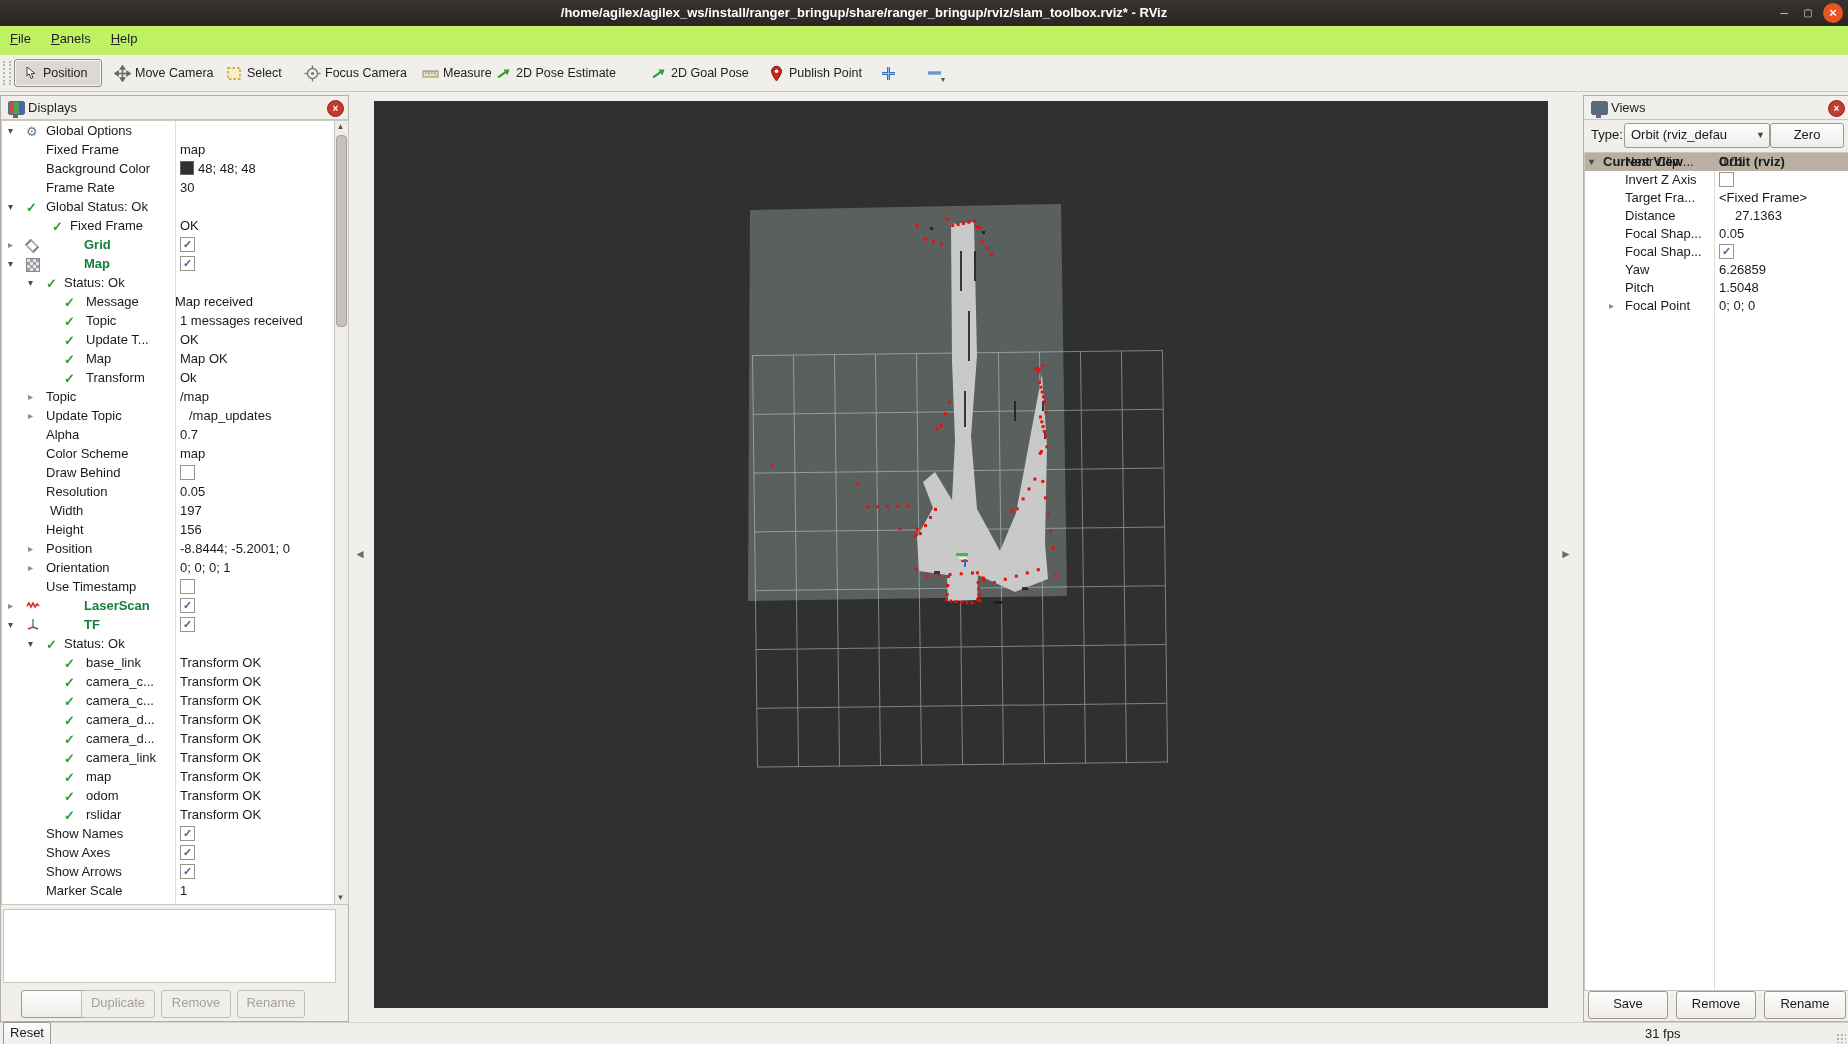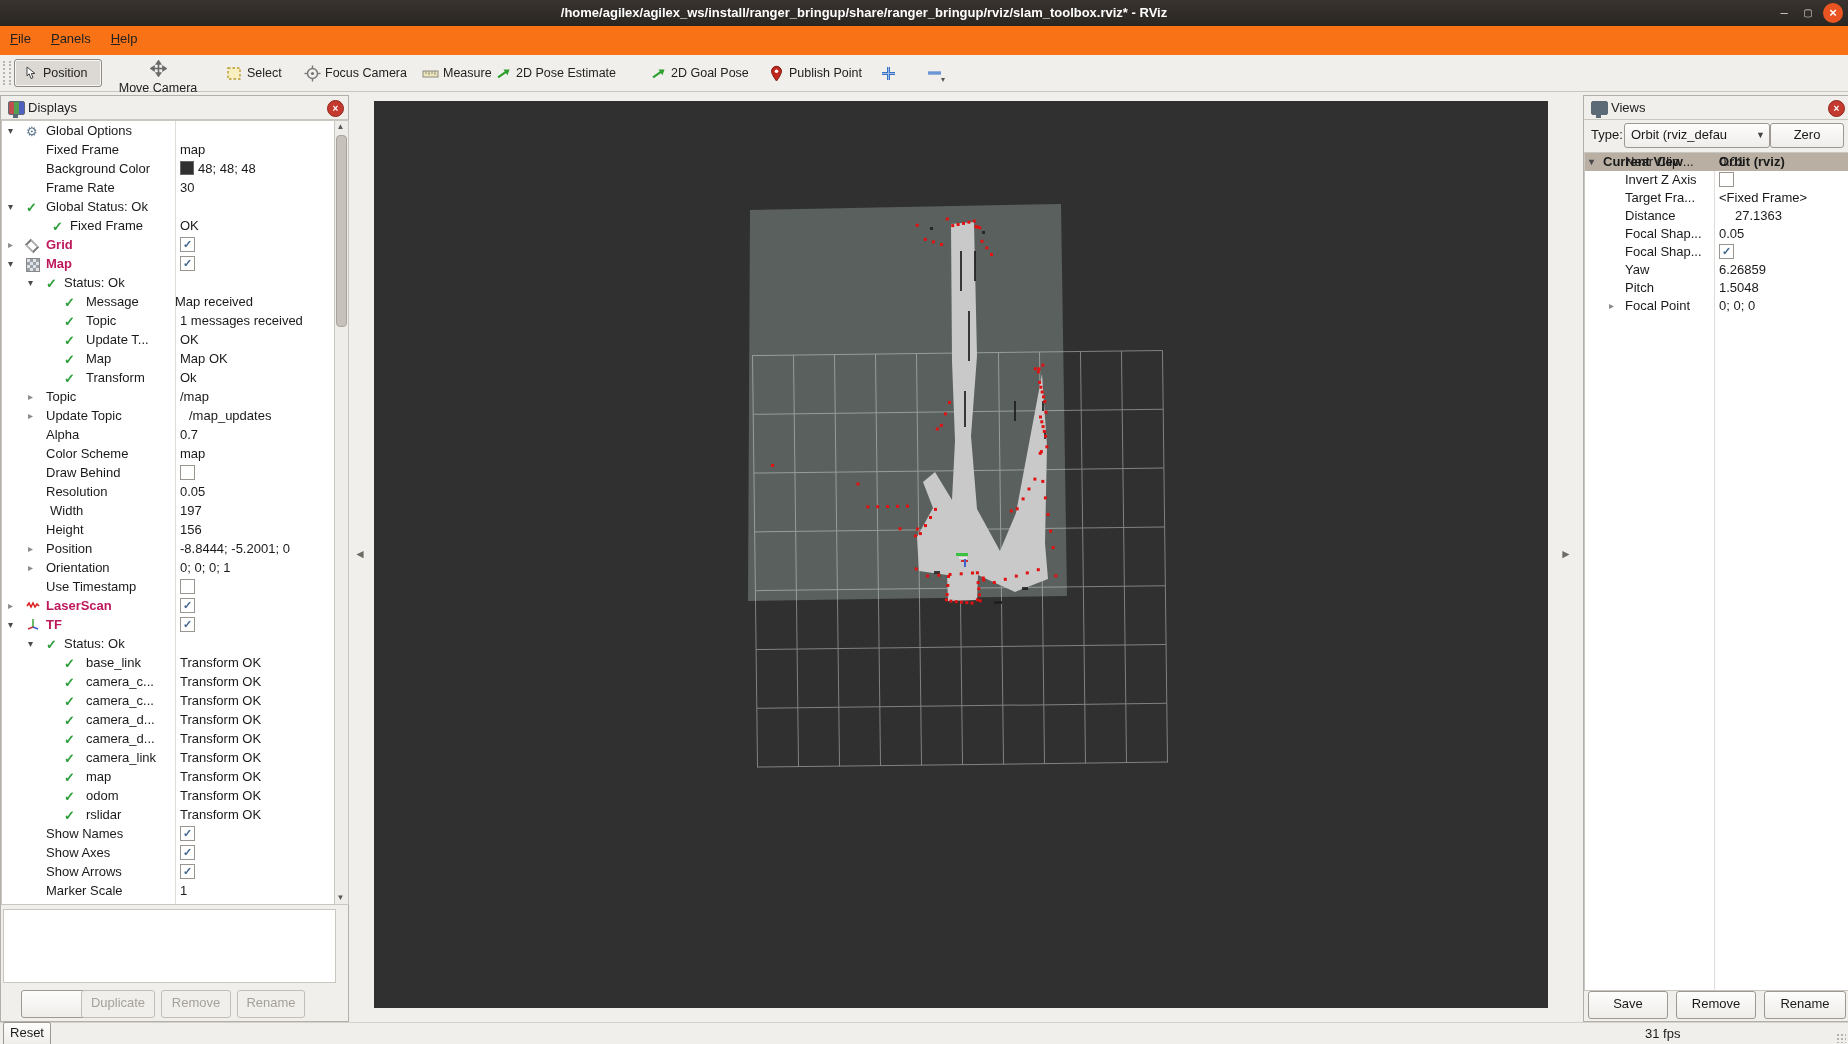--- a/index.html
+++ b/index.html
@@ -9,21 +9,21 @@
   #titlebar{position:absolute;left:0;top:0;width:1848px;height:26px;
     background:linear-gradient(#38332e,#2a2622);color:#fff;}
   #title-text{position:absolute;left:0;right:120px;top:0;height:26px;line-height:26px;
     text-align:center;font-weight:bold;font-size:13px;white-space:nowrap;}
   .winbtn{position:absolute;top:3px;width:20px;height:20px;line-height:19px;text-align:center;
     color:#d8d4cf;font-size:13px;cursor:default;}
   #btn-min{right:54px;}
   #btn-max{right:30px;font-size:10px;}
   #btn-close{right:5px;background:#e95420;border-radius:50%;color:#fff;font-weight:bold;}
   
-  #menubar{position:absolute;left:0;top:26px;width:1848px;height:29px;background:#f97316;
+  #menubar{position:absolute;left:0;top:26px;width:1848px;height:29px;background:#bef264;
     border-bottom:1px solid #dcd9d4;}
   .menu-item{display:inline-block;padding:5px 10px;font-size:13px;color:#222;}
   .menu-item u{text-decoration:underline;}
   
   #toolbar{position:absolute;left:0;top:55px;width:1848px;height:36px;background:#f0efec;
     border-bottom:1px solid #c9c5bf;}
   #toolbar .grip{position:absolute;left:3px;top:6px;width:4px;height:24px;
     border-left:2px dotted #b9b5af;border-right:2px dotted #b9b5af;}
   .tool{position:absolute;top:4px;height:26px;display:flex;align-items:center;gap:4px;
     padding:0 7px;border:1px solid transparent;border-radius:3px;font-size:12.5px;color:#222;}
@@ -42,21 +42,21 @@
   .panel-close{position:absolute;right:4px;top:4px;width:15px;height:15px;border-radius:50%;
     background:#c43a2e;color:#fff;font-size:10px;line-height:15px;text-align:center;font-weight:bold;
     border:1px solid #8e271e;}
   .tree{position:absolute;background:#fff;overflow:hidden;border:1px solid #c9c5bf;}
   .tree .colsep{position:absolute;top:0;bottom:0;width:1px;background:#e0ddd8;}
   .trow{position:relative;height:19px;line-height:19px;white-space:nowrap;}
   .trow .arrow{position:absolute;top:0;font-size:10px;color:#4a4a4a;}
   .trow .arrow.closed{color:#8a8a8a;}
   .trow .ticn{position:absolute;top:1px;}
   .trow .tlabel{position:absolute;top:0;font-size:13px;color:#1a1a1a;}
-  .trow .tlabel.blue{color:#be185d;font-weight:bold;}
+  .trow .tlabel.blue{color:#15803d;font-weight:bold;margin-left:38px;}
   .trow .tval{position:absolute;top:0;font-size:13px;color:#1a1a1a;}
   .cb{display:inline-block;width:13px;height:13px;border:1px solid #9a968f;background:#fff;
     line-height:12px;font-size:11px;text-align:center;color:#44688e;font-weight:bold;vertical-align:middle;
     margin-top:-3px;}
   .swatch{display:inline-block;width:12px;height:12px;background:#303030;border:1px solid #666;
     vertical-align:middle;margin:-3px 4px 0 0;}
   .ic-gear{color:#61788f;font-size:13px;}
   .ic-check{color:#2e9e3c;font-weight:bold;font-size:13px;}
   .ic-map{display:inline-block;width:12px;height:12px;margin-top:3px;
     background:conic-gradient(#9aa0a8 0 25%,#dfe2e6 0 50%,#9aa0a8 0 75%,#dfe2e6 0);
@@ -105,21 +105,21 @@
 <div id="menubar"><span class="menu-item"><u>F</u>ile</span><span class="menu-item"><u>P</u>anels</span><span class="menu-item"><u>H</u>elp</span></div>
 
 <div id="toolbar">
     <div class="grip"></div>
     <div class="tool selected" style="left: 14px; min-width: 72px;">
       <span class="ticon"><svg width="17" height="17">
           <path d="M5,2 v9 l2.2,-2.2 L9,13.5 l2,-.9 L9.3,8.5 H13 Z" fill="#fff" stroke="#444" stroke-width="1"></path>
         </svg></span>
       <span>Position</span>
     </div>
-    <div class="tool" style="left: 106px; min-width: 88px; flex-direction: column;">
+    <div class="tool" style="left: 106px; min-width: 88px;">
       <span class="ticon"><svg width="17" height="17">
           <g stroke="#6a6a6a" stroke-width="1.6" fill="#6a6a6a">
             <line x1="8.5" y1="3" x2="8.5" y2="14"></line>
             <line x1="3" y1="8.5" x2="14" y2="8.5"></line>
             <path d="M8.5,1 l2,3 h-4 Z"></path>
             <path d="M8.5,16 l-2,-3 h4 Z"></path>
             <path d="M1,8.5 l3,-2 v4 Z"></path>
             <path d="M16,8.5 l-3,2 v-4 Z"></path>
           </g>
         </svg></span>

